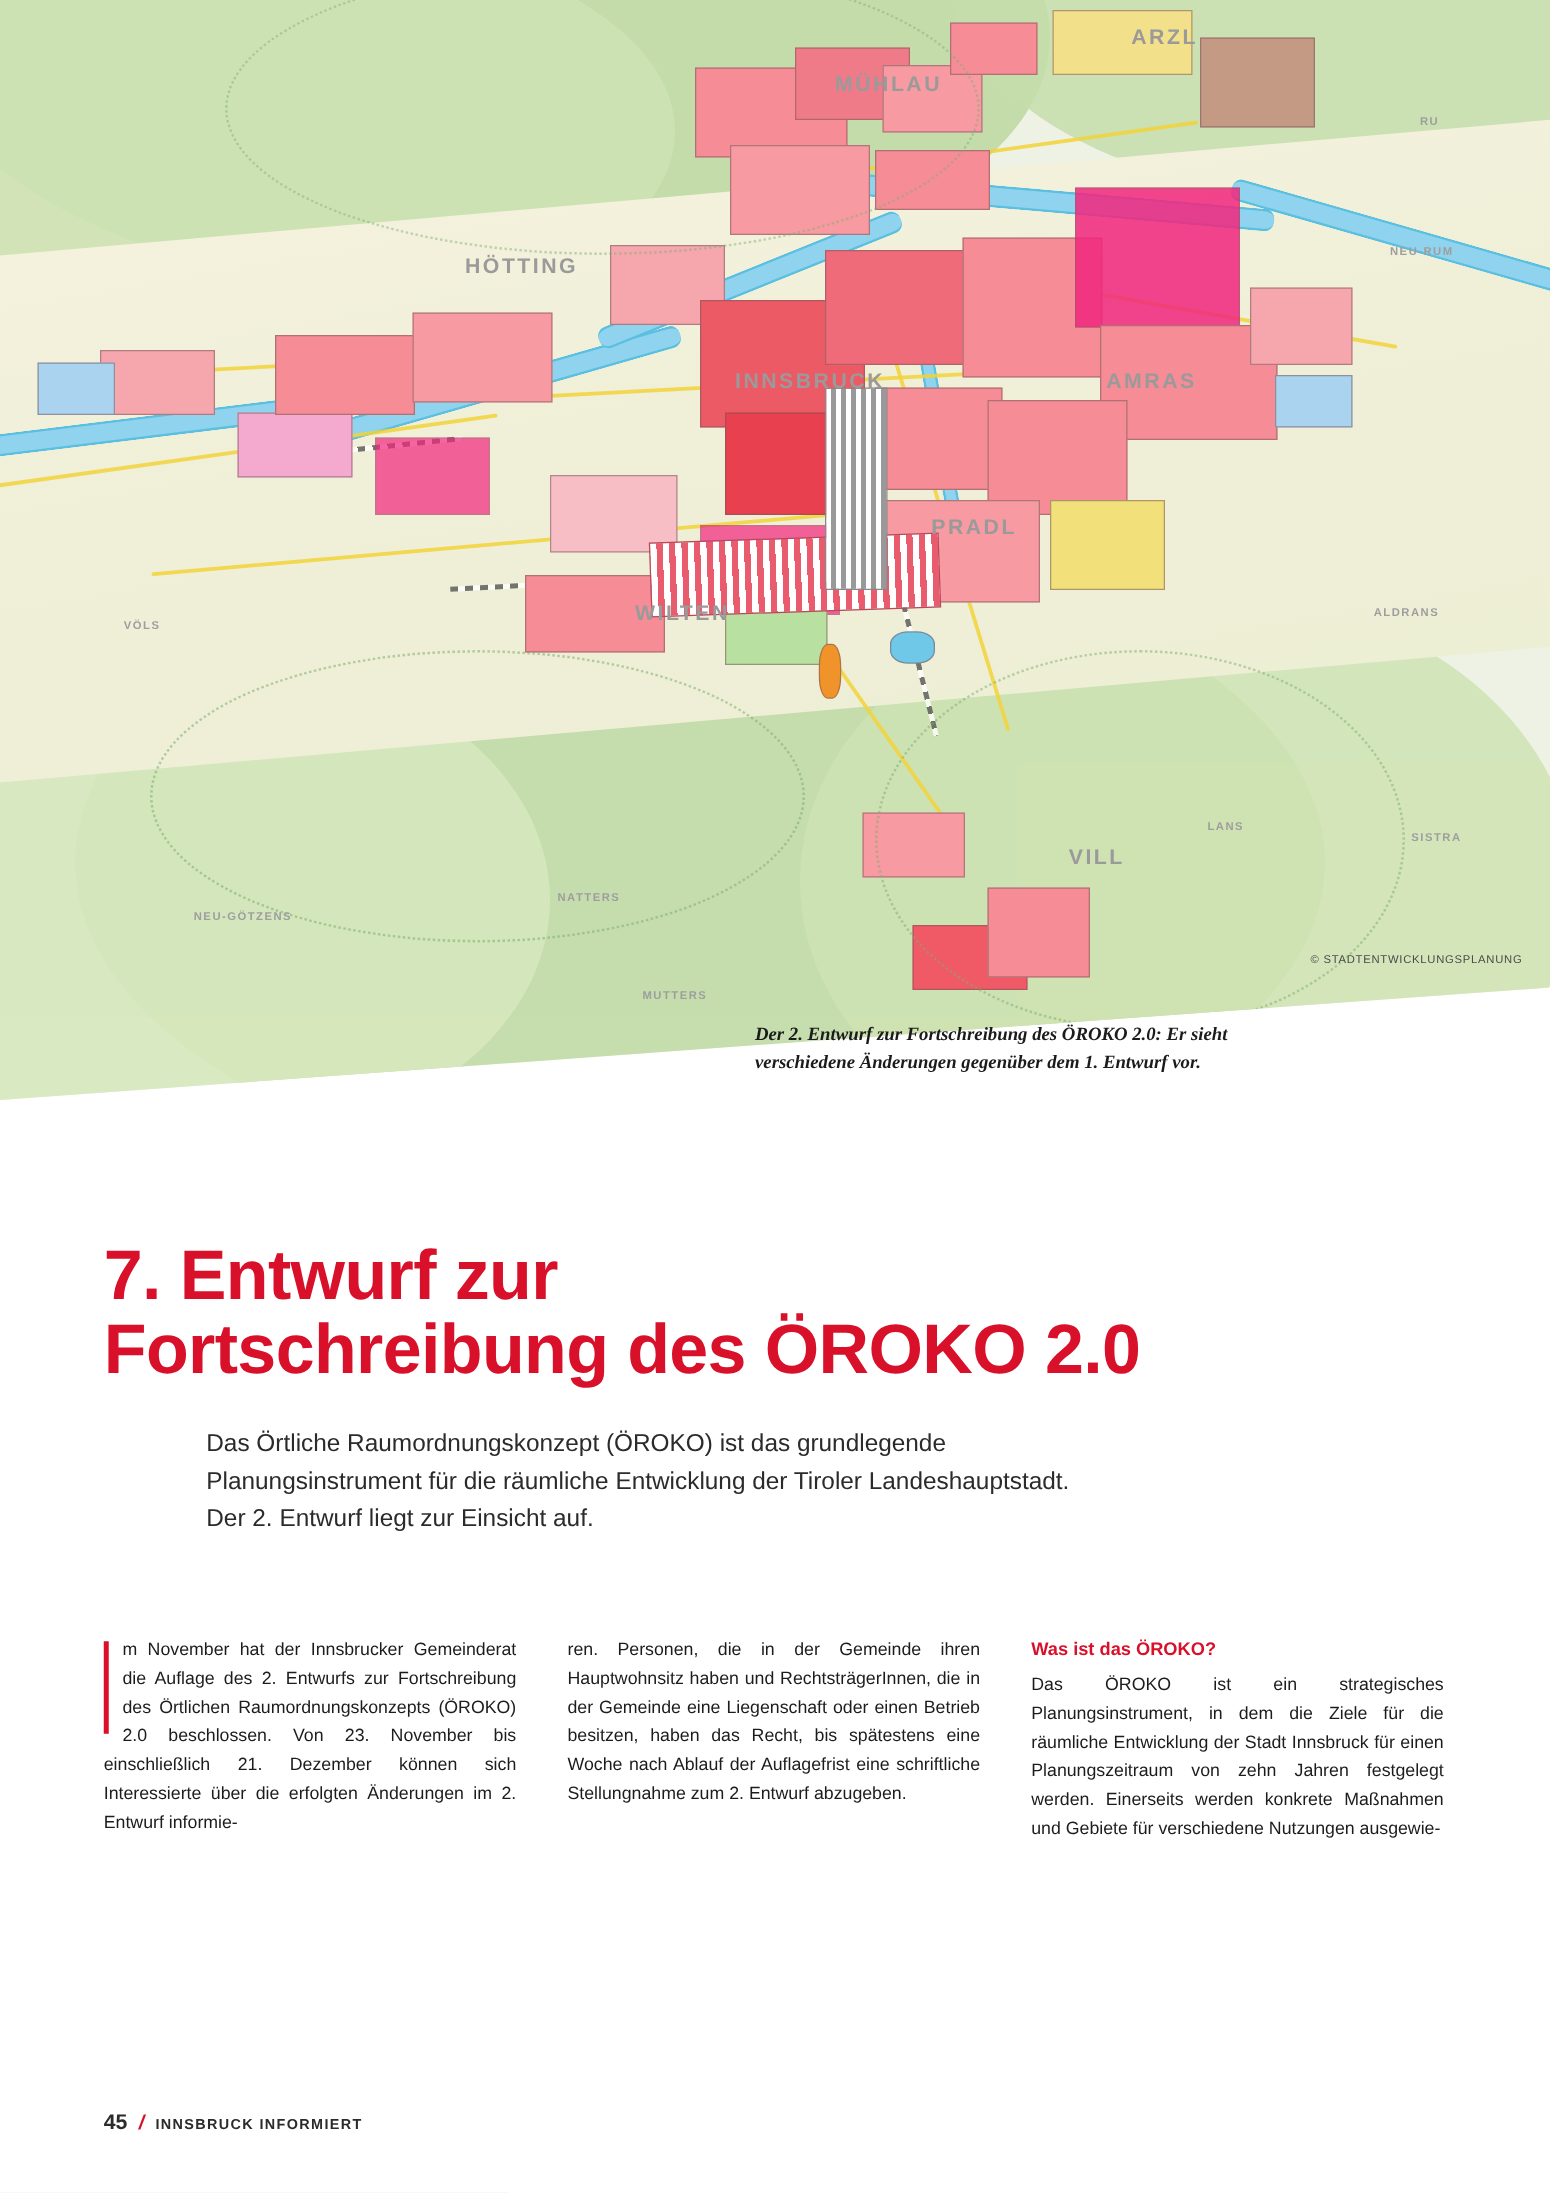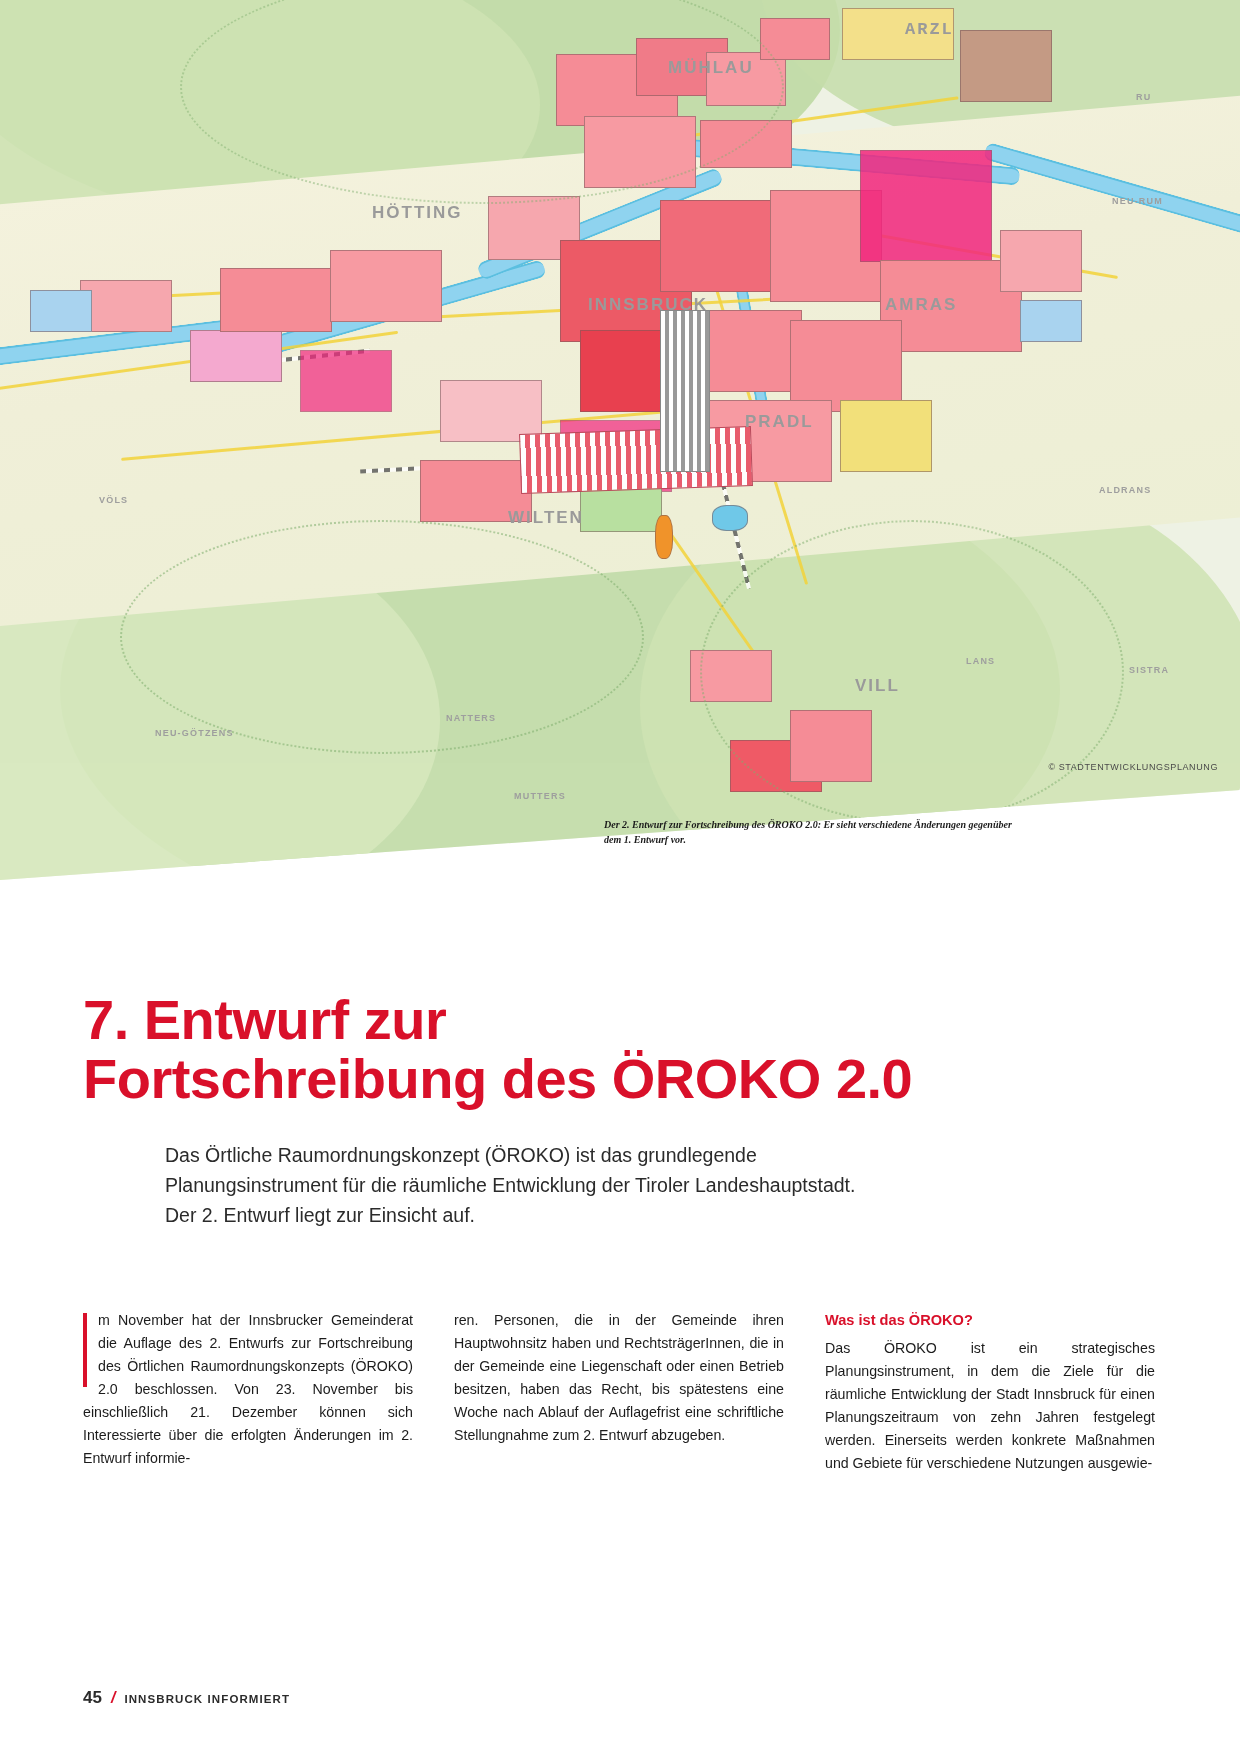--- a/index.html
+++ b/index.html
@@ -100,21 +100,21 @@
   }
 
   .caption {
     position: absolute;
     left: 604px;
     top: 818px;
     width: 420px;
     font-family: "Liberation Serif", serif;
     font-style: italic;
     font-weight: bold;
-    font-size: 10px;
+    font-size: 15px;
     line-height: 1.45;
     color: #1b1b1b;
   }
 
   
   .headline {
     position: absolute;
     left: 83px;
     top: 952px;
     width: 1000px;
@@ -271,27 +271,27 @@
       <div class="block" style="left:655px;top:515px;width:16px;height:42px;background:#f0932a;border-radius:40%;"></div>
 
       <div style="position:absolute;left:520px;top:430px;width:230px;height:58px;background:repeating-linear-gradient(90deg,#ffffff 0 5px,#e85c6d 5px 10px);border:1px solid #b9495a;transform:rotate(-2deg);"></div>
       <div style="position:absolute;left:660px;top:310px;width:48px;height:160px;background:repeating-linear-gradient(90deg,#ffffff 0 4px,#999 4px 8px);border:1px solid #888;"></div>
 
       <div style="position:absolute;left:120px;top:520px;width:520px;height:230px;border:2px dotted #7fae6e;border-radius:50%;opacity:.55;"></div>
       <div style="position:absolute;left:700px;top:520px;width:420px;height:300px;border:2px dotted #7fae6e;border-radius:50%;opacity:.5;"></div>
       <div style="position:absolute;left:180px;top:-30px;width:600px;height:230px;border:2px dotted #7fae6e;border-radius:50%;opacity:.45;"></div>
 
       <div id="map-labels">
-          <div class="label-map big" style="left: 905px; top: 20px; font-family: Liberation Mono, monospace;">ARZL</div>
+          <div class="label-map big" style="left: 905px; top: 20px;">ARZL</div>
           <div class="label-map big" style="left: 668px; top: 58px;">MÜHLAU</div>
           <div class="label-map big" style="left: 372px; top: 203px;">HÖTTING</div>
           <div class="label-map big" style="left: 588px; top: 295px;">INNSBRUCK</div>
           <div class="label-map big" style="left: 885px; top: 295px;">AMRAS</div>
           <div class="label-map big" style="left: 745px; top: 412px;">PRADL</div>
-          <div class="label-map big" style="left: 508px; top: 508px;">WILTEN</div>
+          <div class="label-map big" style="left: 508px; top: 481px;">WILTEN</div>
           <div class="label-map big" style="left: 855px; top: 676px;">VILL</div>
           <div class="label-map small" style="left: 1068px; top: 196px;">NEU-RUM</div>
           <div class="label-map small" style="left: 1092px; top: 92px;">RU</div>
           <div class="label-map small" style="left: 1055px; top: 485px;">ALDRANS</div>
           <div class="label-map small" style="left: 922px; top: 656px;">LANS</div>
           <div class="label-map small" style="left: 1085px; top: 665px;">SISTRA</div>
           <div class="label-map small" style="left: 55px; top: 495px;">VÖLS</div>
           <div class="label-map small" style="left: 98px; top: 728px; padding-left: 13px;">NEU-GÖTZENS</div>
           <div class="label-map small" style="left: 402px; top: 713px;">NATTERS</div>
           <div class="label-map small" style="left: 470px; top: 791px;">MUTTERS</div>

